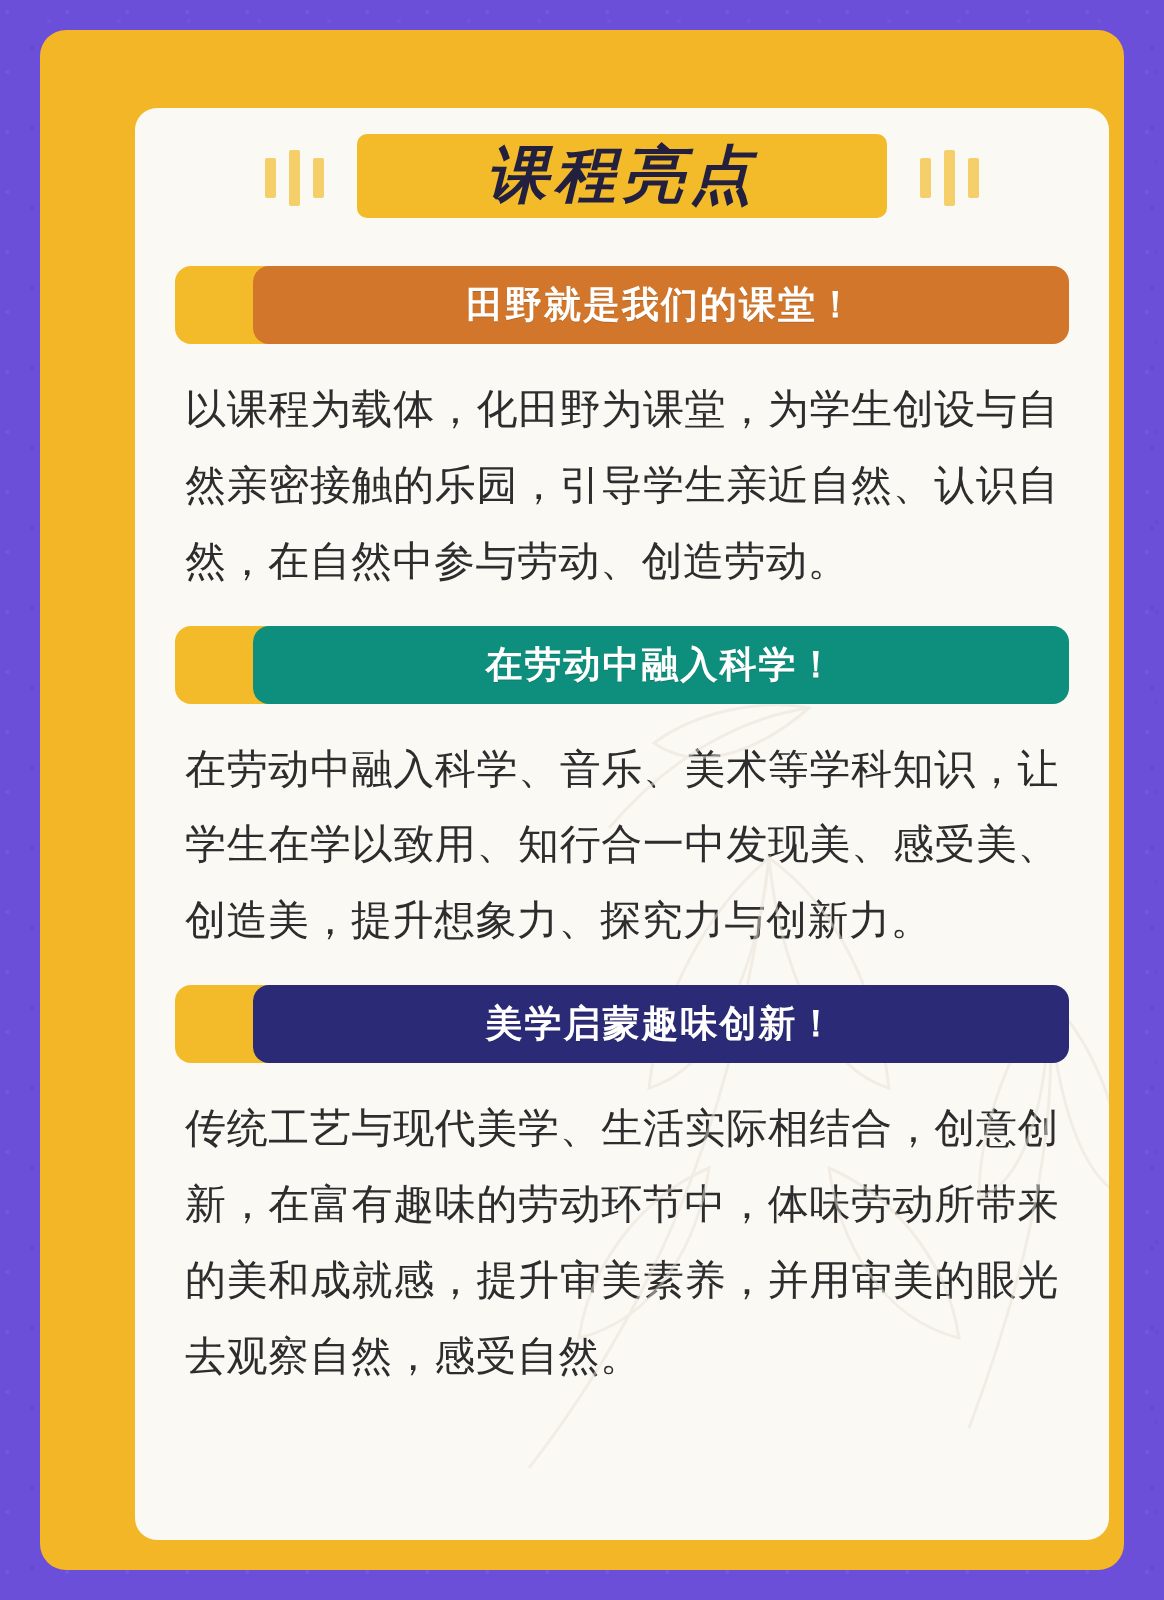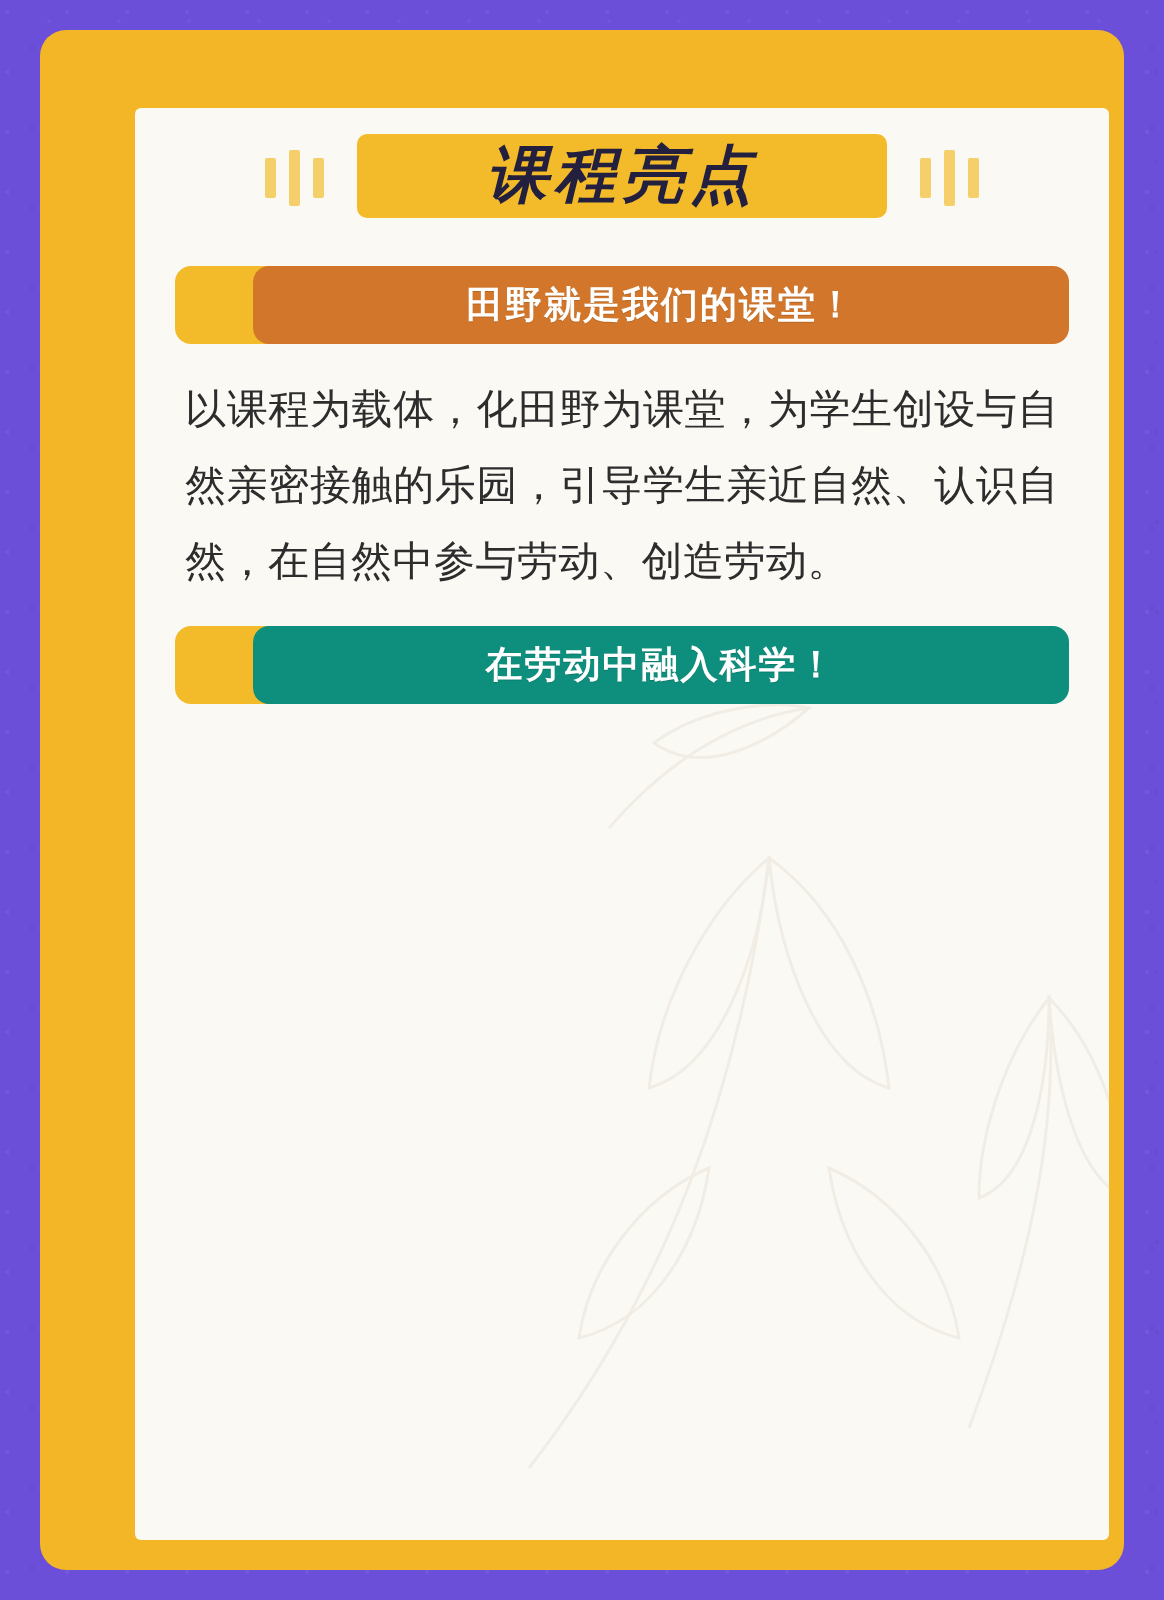--- a/index.html
+++ b/index.html
@@ -36,21 +36,21 @@
     border-radius: 26px;
     box-sizing: border-box;
   }
   .poster-card {
     position: absolute;
     left: 95px;
     top: 78px;
     width: 974px;
     height: 1432px;
     background: #fbf9f4;
-    border-radius: 6px;
+    border-radius: 22px;
     box-sizing: border-box;
     overflow: hidden;
   }
   
   .watermark {
     position: absolute;
     right: -60px;
     top: 420px;
     width: 760px;
     height: 980px;
@@ -197,17 +197,27 @@
       <p class="para">以课程为载体，化田野为课堂，为学生创设与自然亲密接触的乐园，引导学生亲近自然、认识自然，在自然中参与劳动、创造劳动。</p>
     </div>
 
     <div class="section s2">
       <div class="band-wrap">
         <div class="band-tab"></div>
         <div class="band-main">
           <span class="band-label">在劳动中融入科学！</span>
         </div>
       </div>
-    </div>
-
+      <p class="para">在劳动中融入科学、音乐、美术等学科知识，让学生在学以致用、知行合一中发现美、感受美、创造美，提升想象力、探究力与创新力。</p>
+    </div>
+
+    <div class="section s3">
+      <div class="band-wrap">
+        <div class="band-tab"></div>
+        <div class="band-main">
+          <span class="band-label">美学启蒙趣味创新！</span>
+        </div>
+      </div>
+      <p class="para">传统工艺与现代美学、生活实际相结合，创意创新，在富有趣味的劳动环节中，体味劳动所带来的美和成就感，提升审美素养，并用审美的眼光去观察自然，感受自然。</p>
+    </div>
 
   </div>
 </div>
 
 </body></html>

